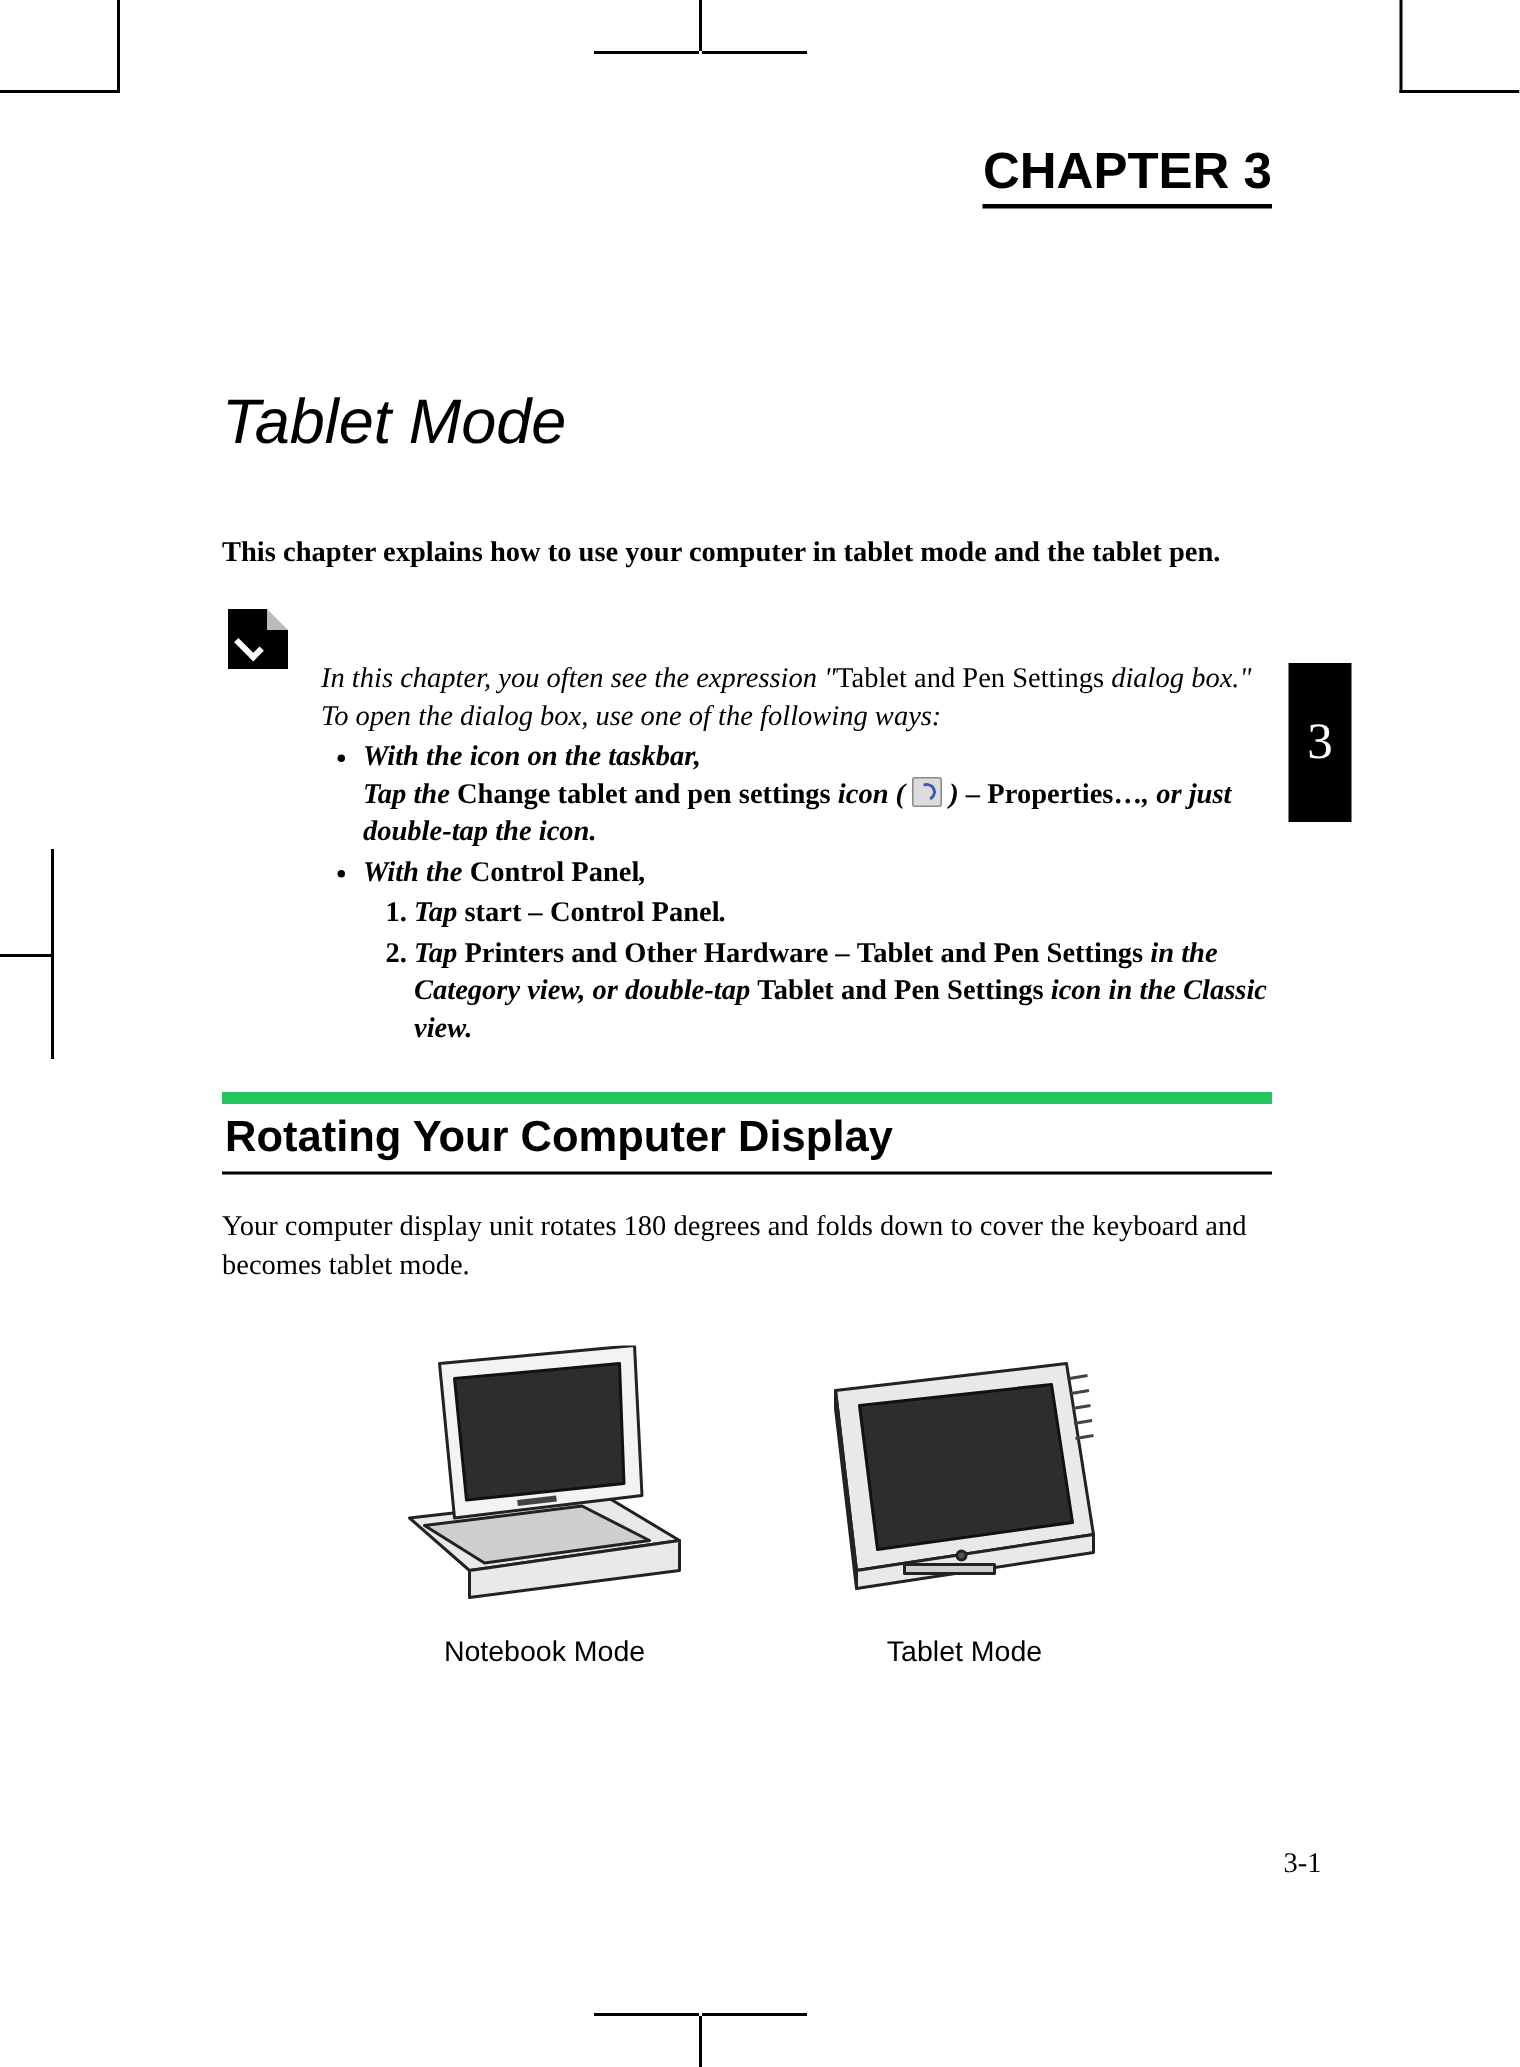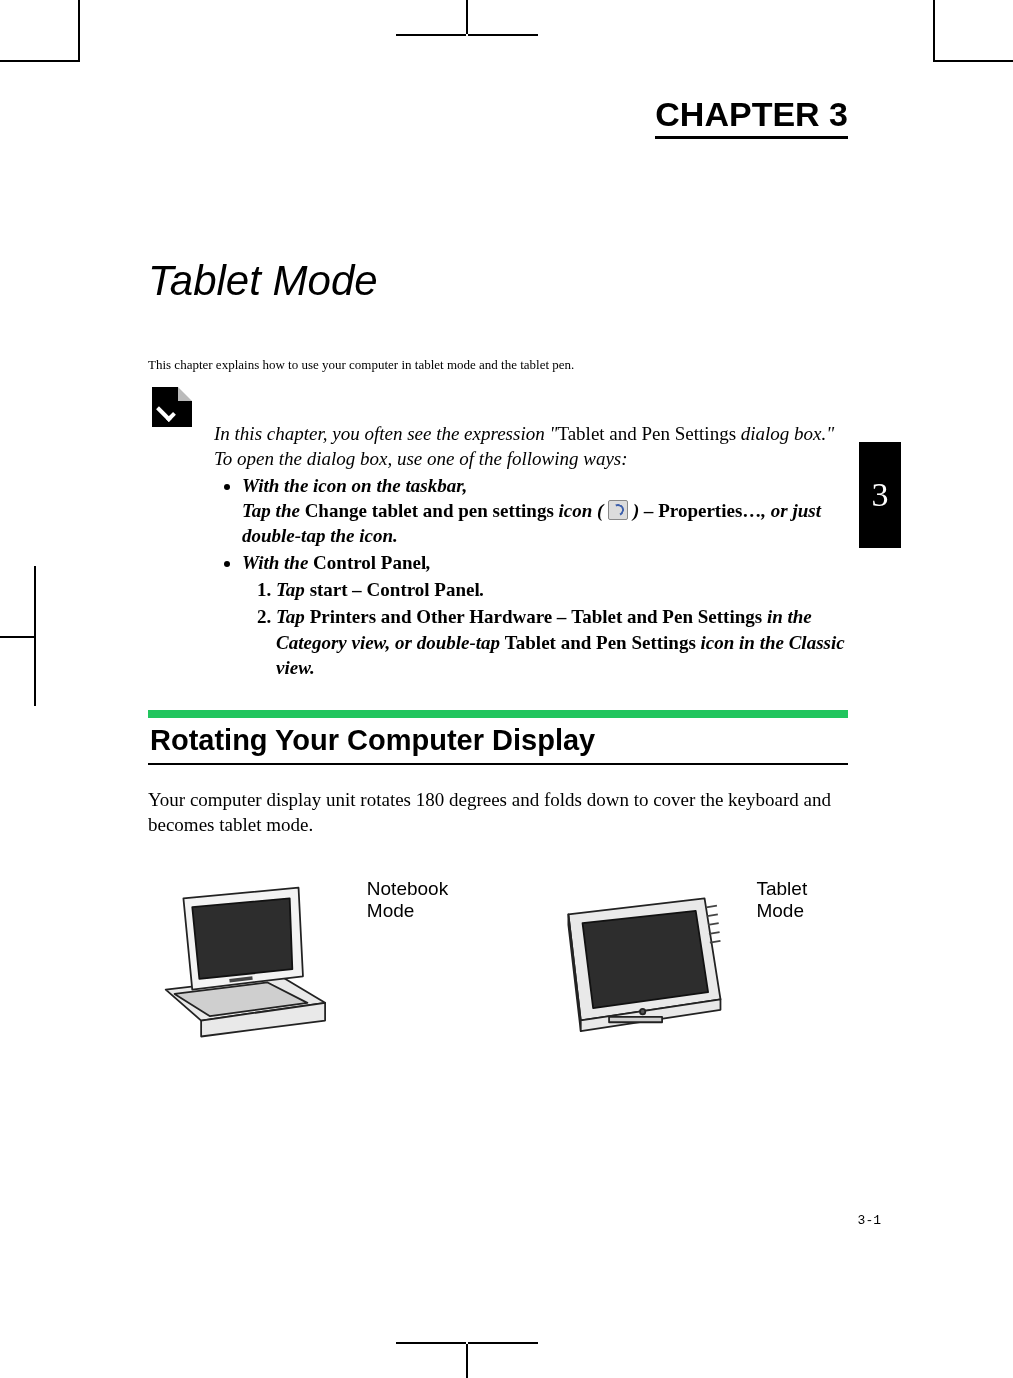--- a/index.html
+++ b/index.html
@@ -58,23 +58,24 @@
   .clear{clear:both;}
   .main-title{
     font-family:Arial,Helvetica,sans-serif;
     font-style:italic;
     font-size:42px;
     margin-top:118px;
     margin-bottom:52px;
     font-weight:normal;
   }
   .intro{
-    font-size:13px;
+    font-size:19px;
     line-height:1.3;
-    margin-bottom:11px;
+    margin-bottom:22px;
+    font-weight:bold;
   }
   .note-box{
     display:flex;
     align-items:flex-start;
     gap:22px;
     margin-left:4px;
   }
   .note-icon{
     flex:0 0 40px;
     width:40px;
@@ -147,22 +148,22 @@
     line-height:1.35;
   }
   .figures{
     display:flex;
     justify-content:center;
     gap:70px;
     margin-top:40px;
   }
   .fig{
     display:flex;
-    flex-direction:row;
-    align-items:flex-start;
+    flex-direction:column;
+    align-items:center;
     gap:24px;
   }
   .fig-caption{
     font-family:Arial,Helvetica,sans-serif;
     font-size:19px;
   }
   
   .notebook-svg,.tablet-svg{display:block;}
   
   .side-tab{
@@ -175,23 +176,23 @@
     color:#fff;
     font-family:"Times New Roman",serif;
     font-size:34px;
     display:flex;
     align-items:center;
     justify-content:center;
   }
   .page-number{
     position:absolute;
     right:132px;
-    bottom:150px;
-    font-family:Liberation Mono, monospace;
-    font-size:13px;
+    bottom:124px;
+    font-family:Liberation Serif, serif;
+    font-size:19px;
   }
 </style>
 </head>
 <body>
 
 <div class="page">
 
   <div class="crop h tl-h"></div>
   <div class="crop v tl-v"></div>
   <div class="crop v tc-v"></div>

